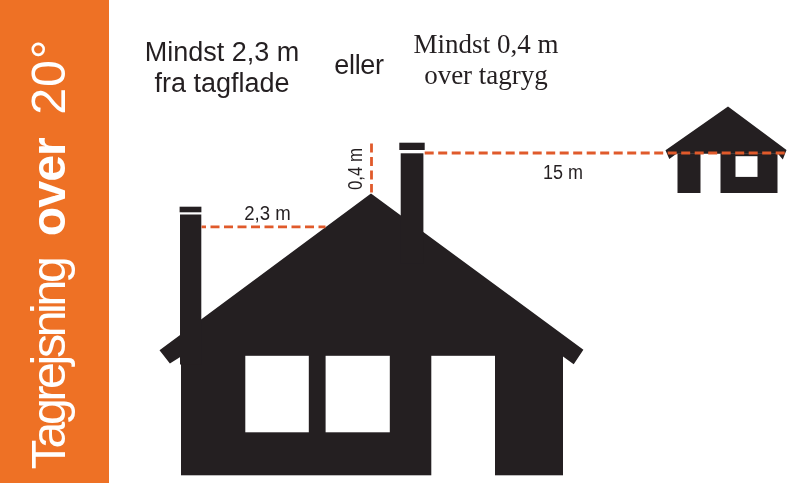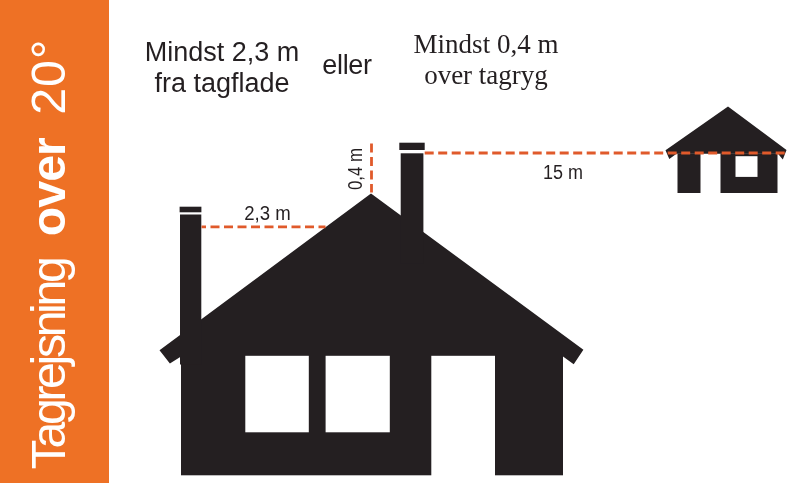--- a/index.html
+++ b/index.html
@@ -10,21 +10,21 @@
 #bartext span.rot{display:block;transform:translate(-6px,12px) rotate(-90deg);white-space:nowrap;color:#fff;font-size:48.3px;letter-spacing:-1px;word-spacing:11px;}
 .toplab{font-size:27px;line-height:31px;text-align:center;letter-spacing:0px;white-space:nowrap;}
 </style>
 </head>
 <body>
 <div id="bar" class="abs"></div>
 <div id="bartext" class="abs">
     <span class="rot"><span style="letter-spacing:-3.4px">Tagrejsning</span> <b>over</b> <span style="letter-spacing:1px">20°</span></span>
   </div>
 <div class="abs toplab" style="left:137px;top:37px;width:170px;">Mindst 2,3 m<br>fra tagflade</div>
-<div class="abs toplab" style="left:312px;top:50px;width:70px;font-size:27px;letter-spacing:-0.3px;">eller</div>
+<div class="abs toplab" style="left:324px;top:50px;width:70px;font-size:27px;letter-spacing:-0.3px;">eller</div>
 <div class="abs toplab" style="left:401px;top:29px;width:170px;font-family:Liberation Serif, serif;">Mindst 0,4 m<br>over tagryg</div>
 <svg class="abs" style="left:0;top:0" width="800" height="494" viewBox="0 0 800 494">
   <g fill="#241f21" stroke="none">
 
     <path d="M371,193.5 L159.5,350.3 L169.9,363.5 L181,356.5 L563,356.5 L573.7,364.3 L583.4,349.8 Z"></path>
 
     <rect x="181" y="352" width="382" height="123.3"></rect>
 
     <rect x="179.6" y="206.7" width="21.8" height="5.6"></rect>
     <rect x="180" y="214.5" width="21.3" height="150"></rect>

